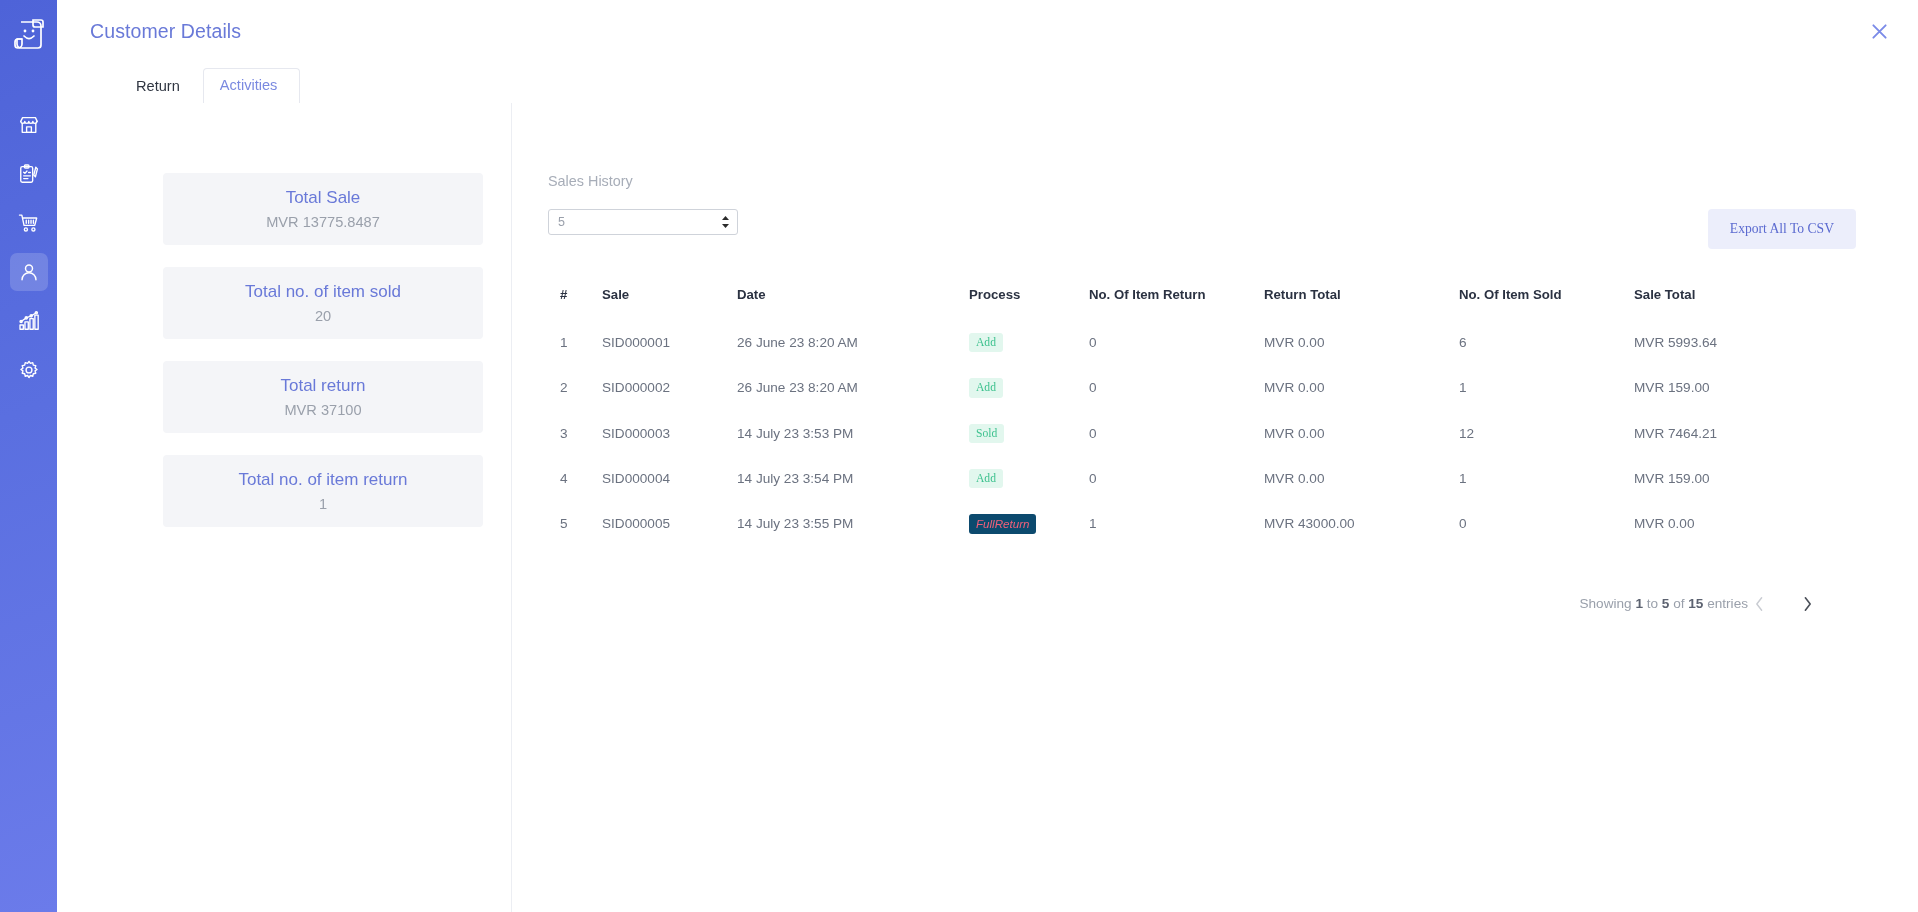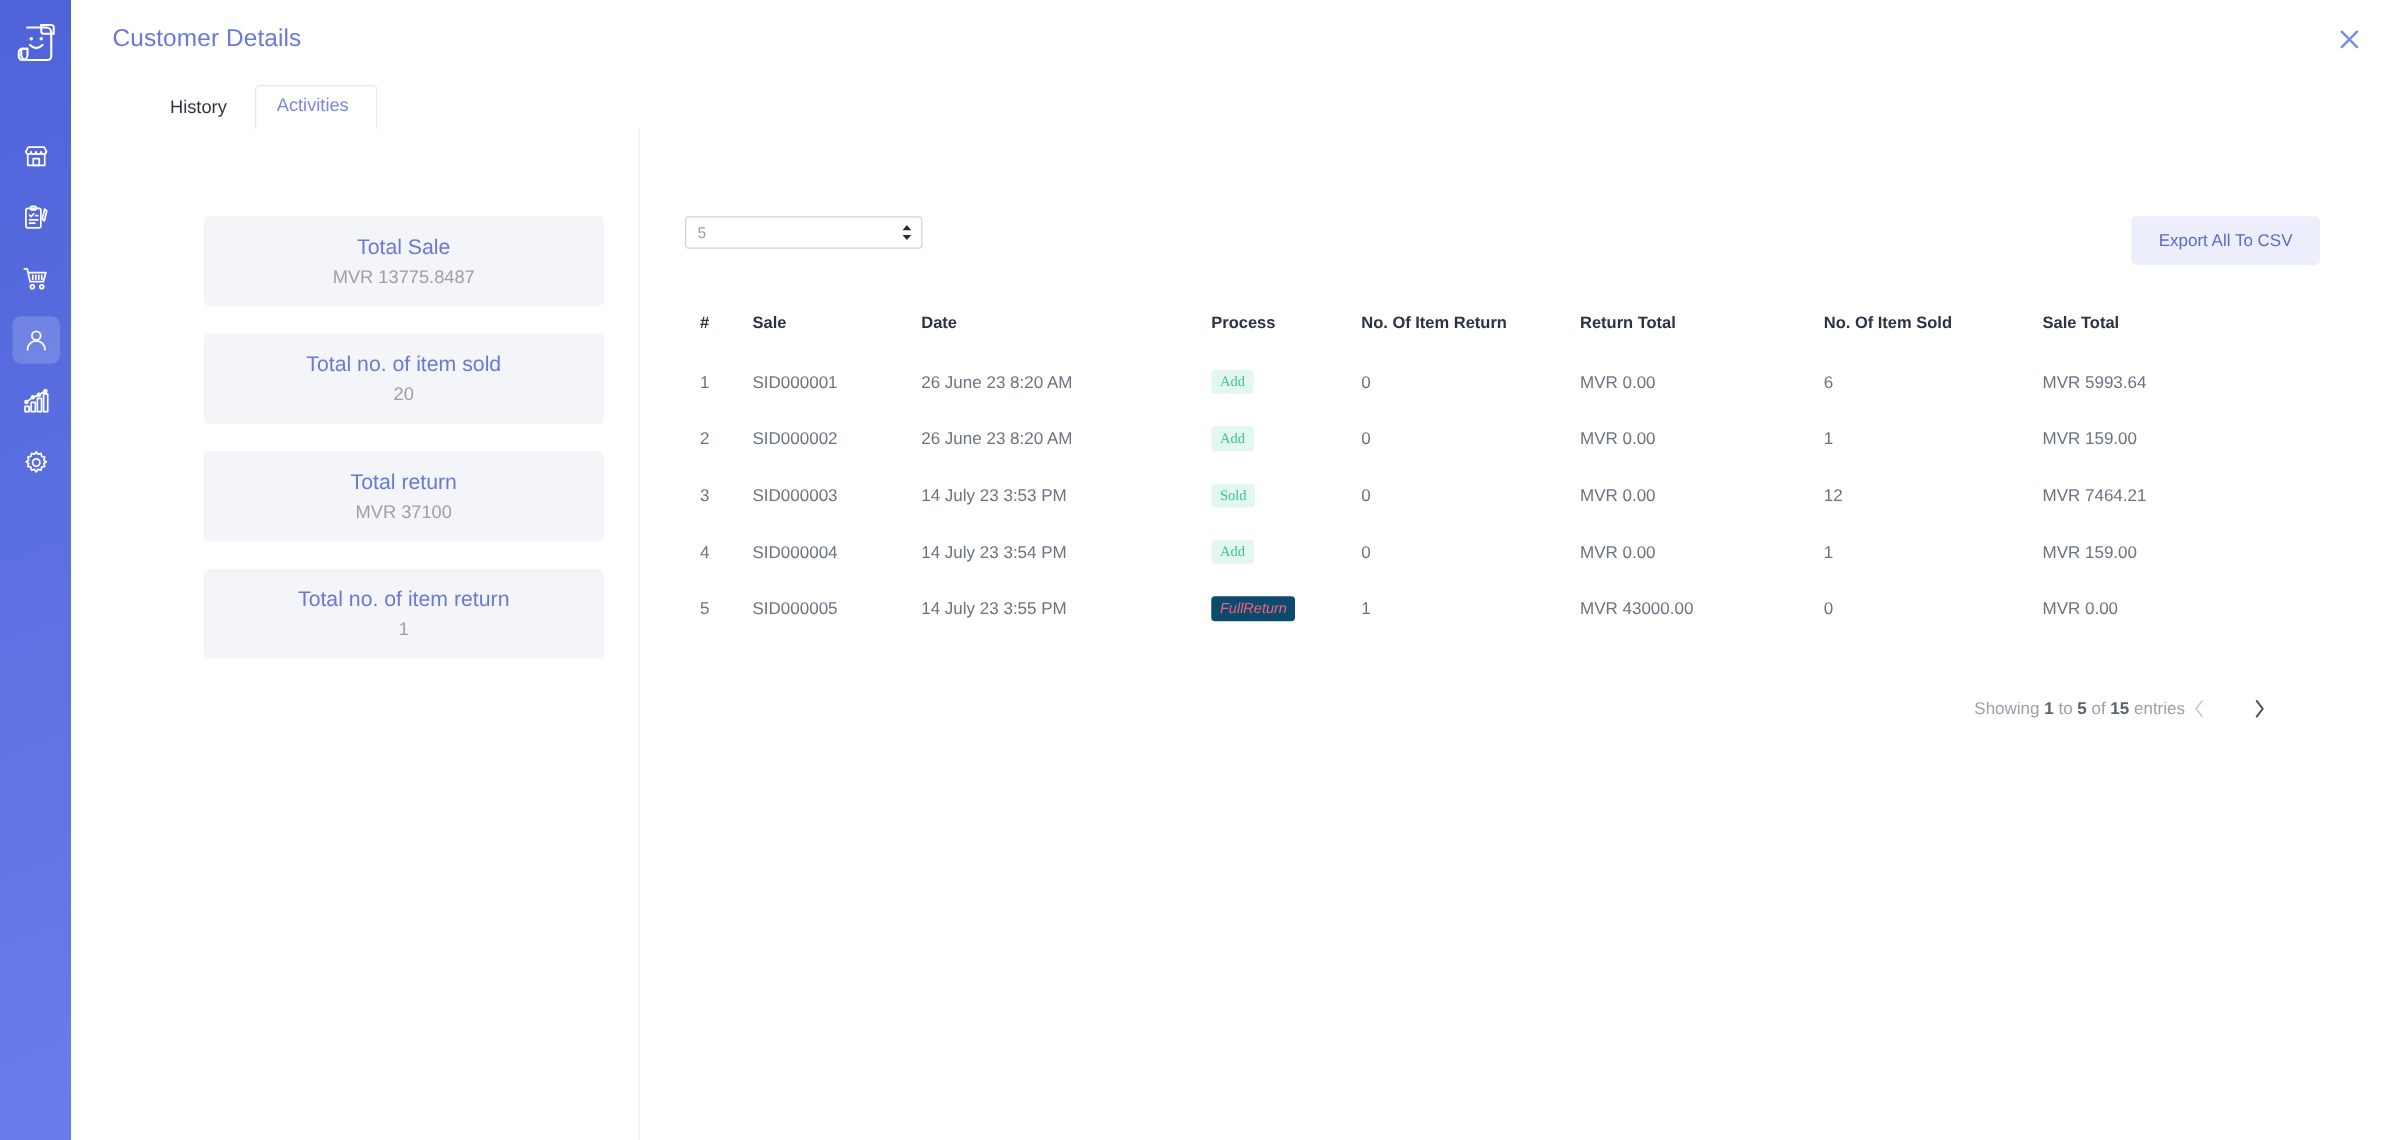--- a/index.html
+++ b/index.html
@@ -83,21 +83,21 @@
     -webkit-appearance: none; appearance: none; cursor: pointer;
     position: relative;
   }
   .select-wrap { position: relative; display: inline-block; }
   .select-arrows { position: absolute; right: 8px; top: 50%; transform: translateY(-50%);
     pointer-events: none; display: flex; flex-direction: column; gap: 2px; }
 
   .export-btn {
     background: #eceefb; color: #5b6ad0; border: none; border-radius: 4px;
     font-size: 13.6px; padding: 12px 22px; cursor: pointer;
-    font-family: Liberation Sans, sans-serif; white-space: nowrap;
+    font-family: Liberation Serif, serif; white-space: nowrap;
   }
 
   table.sales { width: 100%; border-collapse: collapse; }
   table.sales th {
     font-size: 13.2px; color: #2b3242; font-weight: bold; padding: 10px 12px 18px 12px;
     text-align: left; white-space: nowrap;
   }
   table.sales td {
     font-size: 13.6px; color: #6b7280; padding: 13px 12px; text-align: left;
     white-space: nowrap; font-weight: 400;
@@ -220,21 +220,21 @@
     <div class="topbar">
       <div class="page-title">Customer Details</div>
       <div class="close-btn">
         <svg width="21" height="21" viewBox="0 0 24 24" fill="none" stroke="#7b8be8" stroke-width="2.2" stroke-linecap="round">
           <path d="M5 5 L19 19 M19 5 L5 19"></path>
         </svg>
       </div>
     </div>
 
     <div class="tabbar">
-      <div class="tab">History</div>
+      <div class="tab">Return</div>
       <div class="tab active">Activities</div>
       <div class="tab-underline"></div>
     </div>
 
     <div class="content-area">
 
       <div class="summary-col">
         <div class="summary-card">
           <div class="summary-label">Total Sale</div>
           <div class="summary-value">MVR 13775.8487</div>
@@ -249,20 +249,21 @@
         </div>
         <div class="summary-card">
           <div class="summary-label">Total no. of item return</div>
           <div class="summary-value">1</div>
         </div>
       </div>
 
       <div class="v-divider"></div>
 
       <div class="table-col">
+        <div class="table-title">Sales History</div>
 
         <div class="table-controls">
           <div class="select-wrap">
             <select class="page-size-select">
               <option selected="">5</option>
               <option>10</option>
               <option>25</option>
               <option>50</option>
               <option>100</option>
             </select>

